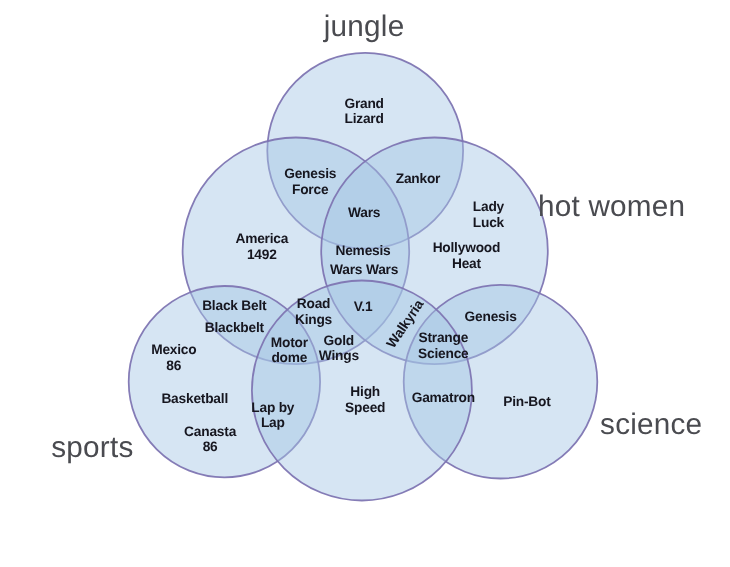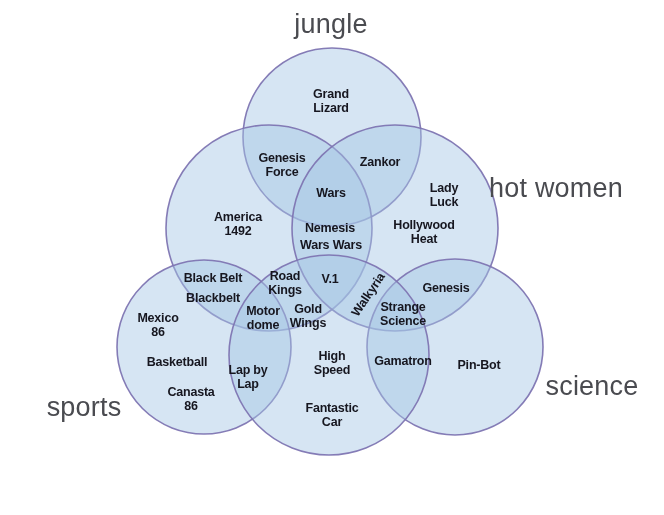--- a/index.html
+++ b/index.html
@@ -72,16 +72,14 @@
 Science</div>
   <div class="item" style="left:177px;top:363px">Basketball</div>
   <div class="item" style="left:248px;top:378px">Lap by
 Lap</div>
   <div class="item" style="left:332px;top:364px">High
 Speed</div>
   <div class="item" style="left:403px;top:362px">Gamatron</div>
   <div class="item" style="left:479px;top:366px">Pin-Bot</div>
   <div class="item" style="left:191px;top:400px">Canasta
 86</div>
-  <div class="item" style="left:332px;top:416px">Fantastic
-Car</div>
 
 </div>
 
 </body></html>

